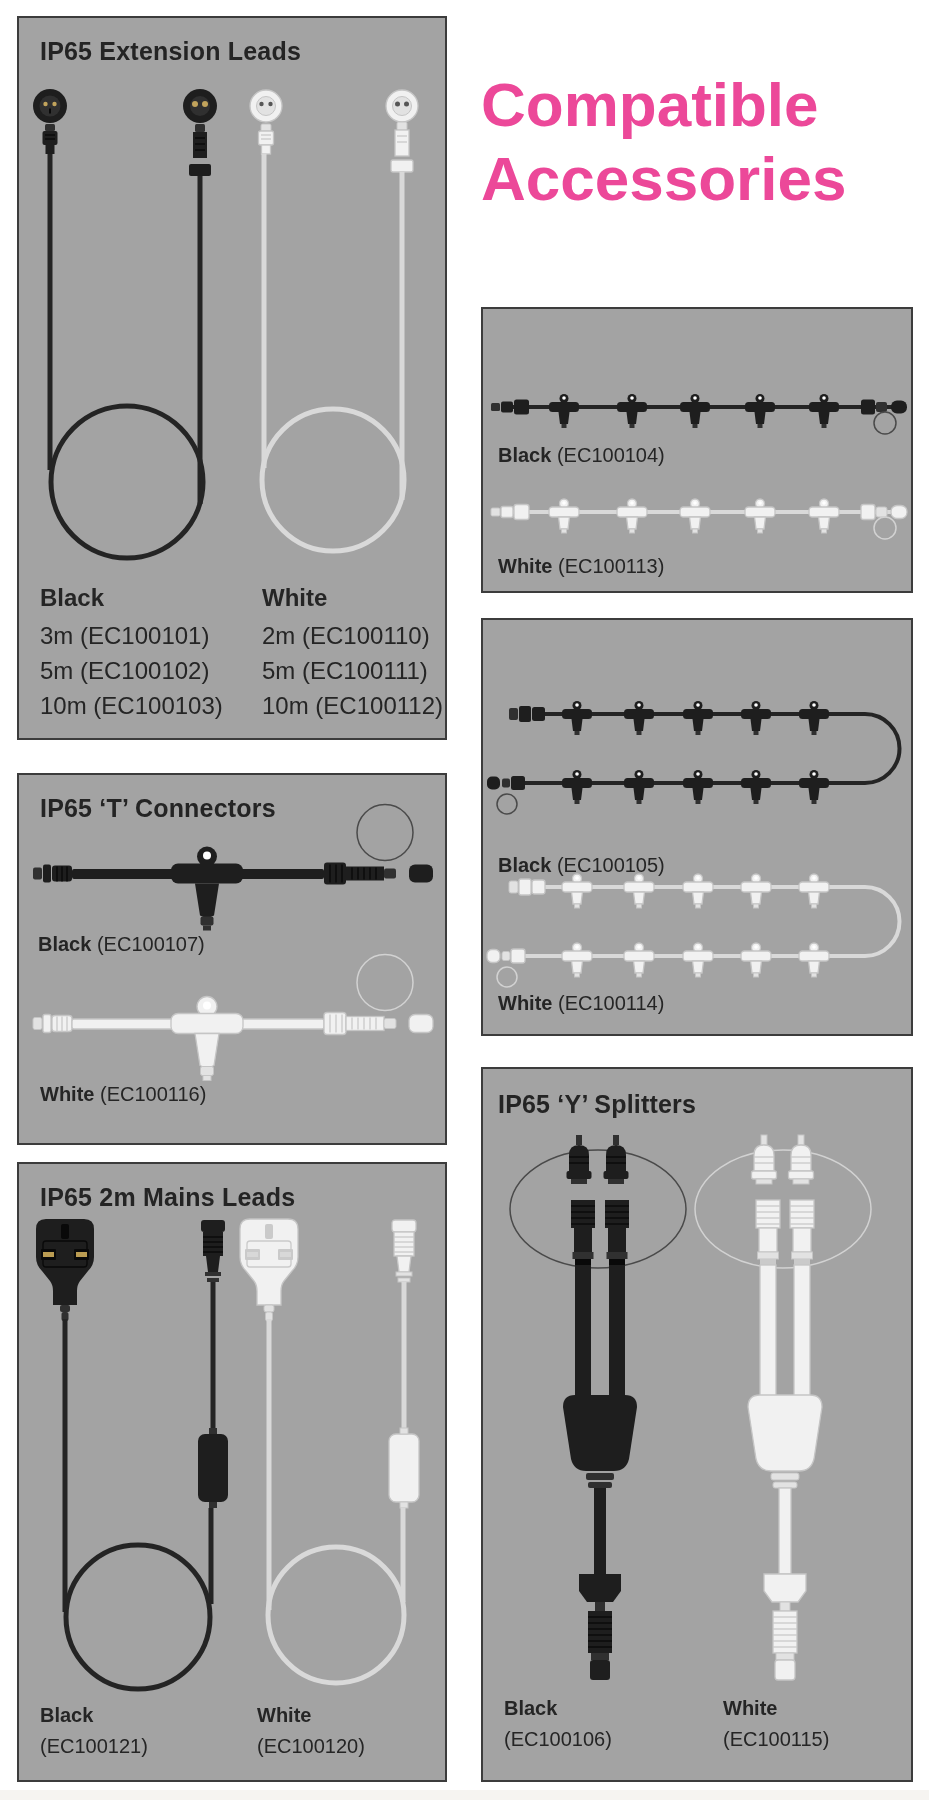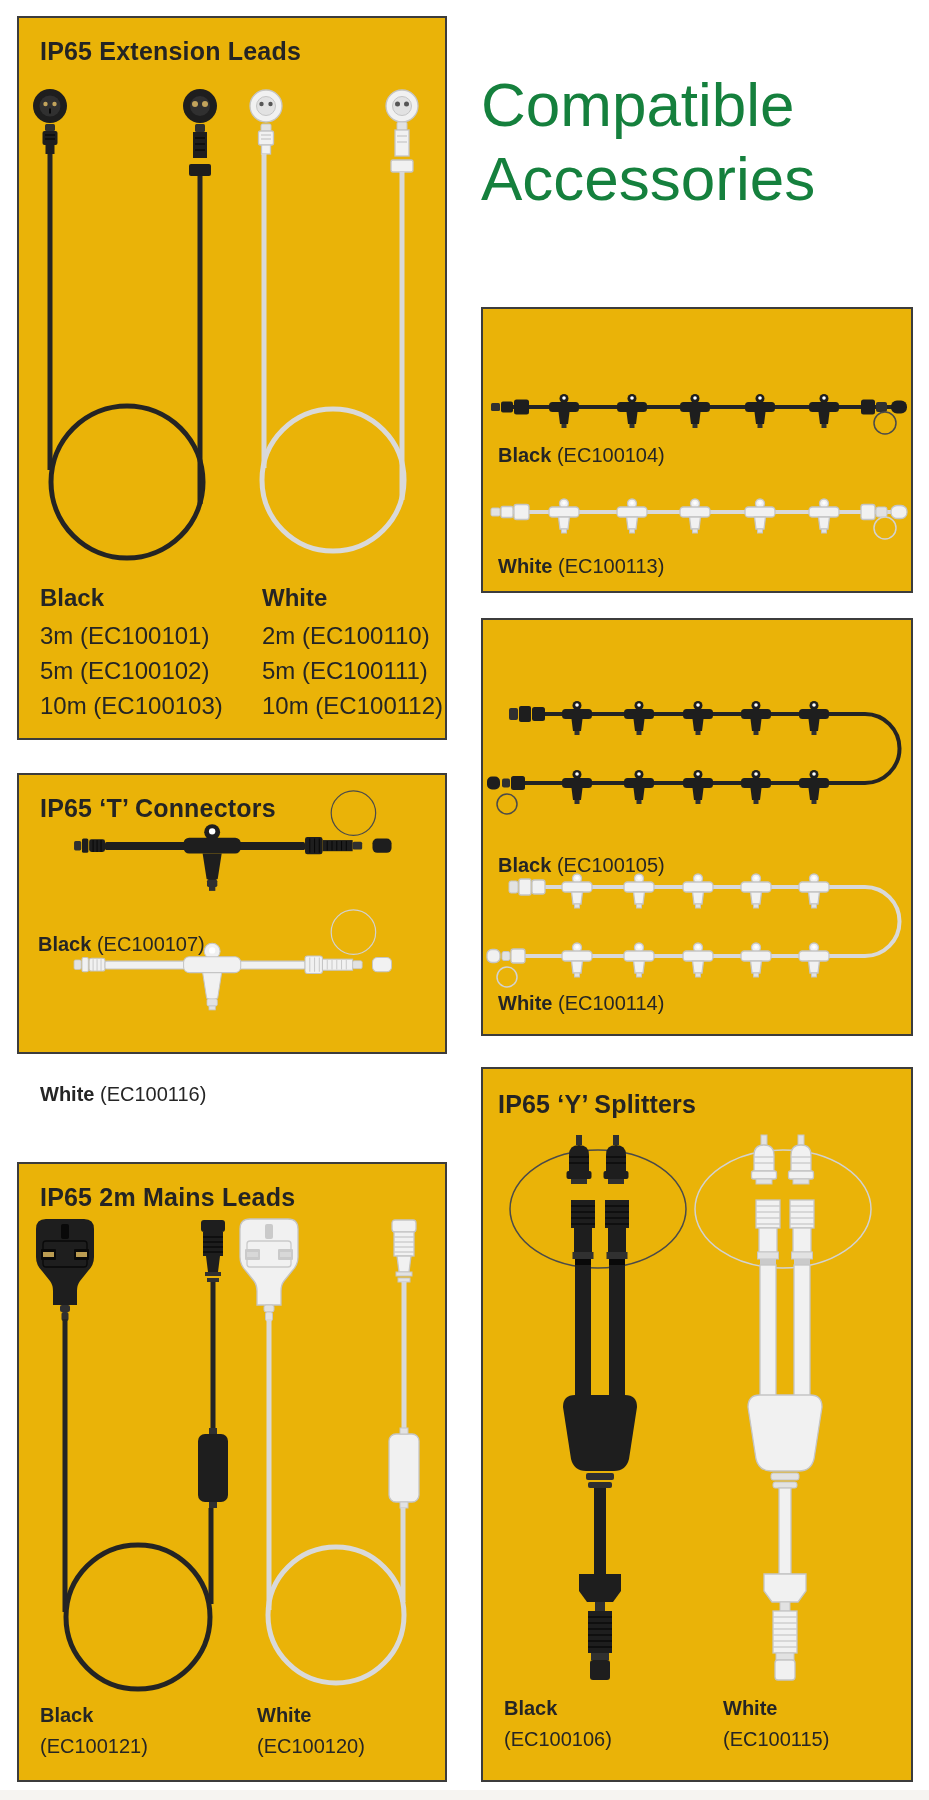--- a/index.html
+++ b/index.html
@@ -1,22 +1,22 @@
 <!DOCTYPE html>
 <html><head>
 <meta charset="utf-8">
 <style>
   html,body{margin:0;padding:0;background:#ffffff;}
   body{width:929px;height:1800px;position:relative;font-family:"Liberation Sans",sans-serif;color:#252525;overflow:hidden;}
-  .box{position:absolute;border:2px solid #3c3c3c;background:#eab308;box-sizing:border-box;}
+  .box{position:absolute;border:2px solid #3c3c3c;background:#a3a3a3;box-sizing:border-box;}
   .box h2{position:absolute;margin:0;font-size:25px;font-weight:bold;letter-spacing:.2px;color:#242424;z-index:3;}
   .lbox h2{left:21px;top:19px;}
   .rbox h2{left:15px;top:21px;}
   svg.illus{position:absolute;left:0;top:0;width:100%;height:100%;z-index:1;}
-  .main-title{position:absolute;left:481px;top:68px;font-size:62px;font-weight:normal;line-height:74px;color:#15803d;}
+  .main-title{position:absolute;left:481px;top:68px;font-size:62px;font-weight:bold;line-height:74px;color:#ec4899;}
   .lbl{position:absolute;font-size:20px;line-height:30px;z-index:3;white-space:nowrap;}
   .lbl .b{font-weight:bold;}
   .lbl.two span{display:block;line-height:31px;}
   .items{position:absolute;font-size:24px;line-height:35px;z-index:3;}
   .items .hd{font-weight:bold;display:block;margin-bottom:3px;}
   .page-edge{position:absolute;left:0;bottom:0;width:100%;height:10px;background:#f6f4f1;}
   
   .p-black{--body:#1e1e1e;--body2:#303030;--detail:#090909;--line:#242424;--wire:#4a4a4a;--pin:#bb9c52;--facepin:#c2a45c;--edge:transparent;}
   .p-white{--body:#f1f1f1;--body2:#e2e2e2;--detail:#cacaca;--line:#d9d9d9;--wire:#d2d2d2;--pin:#d8d8d8;--facepin:#565656;--edge:#c5c5c5;}
   .f{fill:var(--body);stroke:var(--edge);stroke-width:1.3px;}
@@ -97,21 +97,21 @@
     <div>10m (EC100103)</div>
   </div>
   <div class="items" style="left:243px;top:562px;">
     <span class="hd">White</span>
     <div>2m (EC100110)</div>
     <div>5m (EC100111)</div>
     <div>10m (EC100112)</div>
   </div>
 </section>
 
-<section class="box lbox" style="left:17px;top:773px;width:430px;height:281px;text-decoration:underline;">
+<section class="box lbox" style="left:17px;top:773px;width:430px;height:372px;text-decoration:underline;">
   <h2>IP65 ‘T’ Connectors</h2>
   <svg class="illus" viewBox="0 0 426 349">
     <g class="p-black">
       <circle cx="366" cy="48" r="28" class="sw"></circle>
       <rect x="14" y="83" width="9" height="12" rx="2" class="f2"></rect>
         <rect x="24" y="80" width="8" height="18" rx="2" class="f"></rect>
         <rect x="33" y="81" width="20" height="16" rx="3" class="f"></rect>
       <line x1="38" y1="82" x2="38" y2="97" class="det"></line>
         <line x1="43" y1="82" x2="43" y2="97" class="det"></line>
         <line x1="48" y1="82" x2="48" y2="97" class="det"></line>

